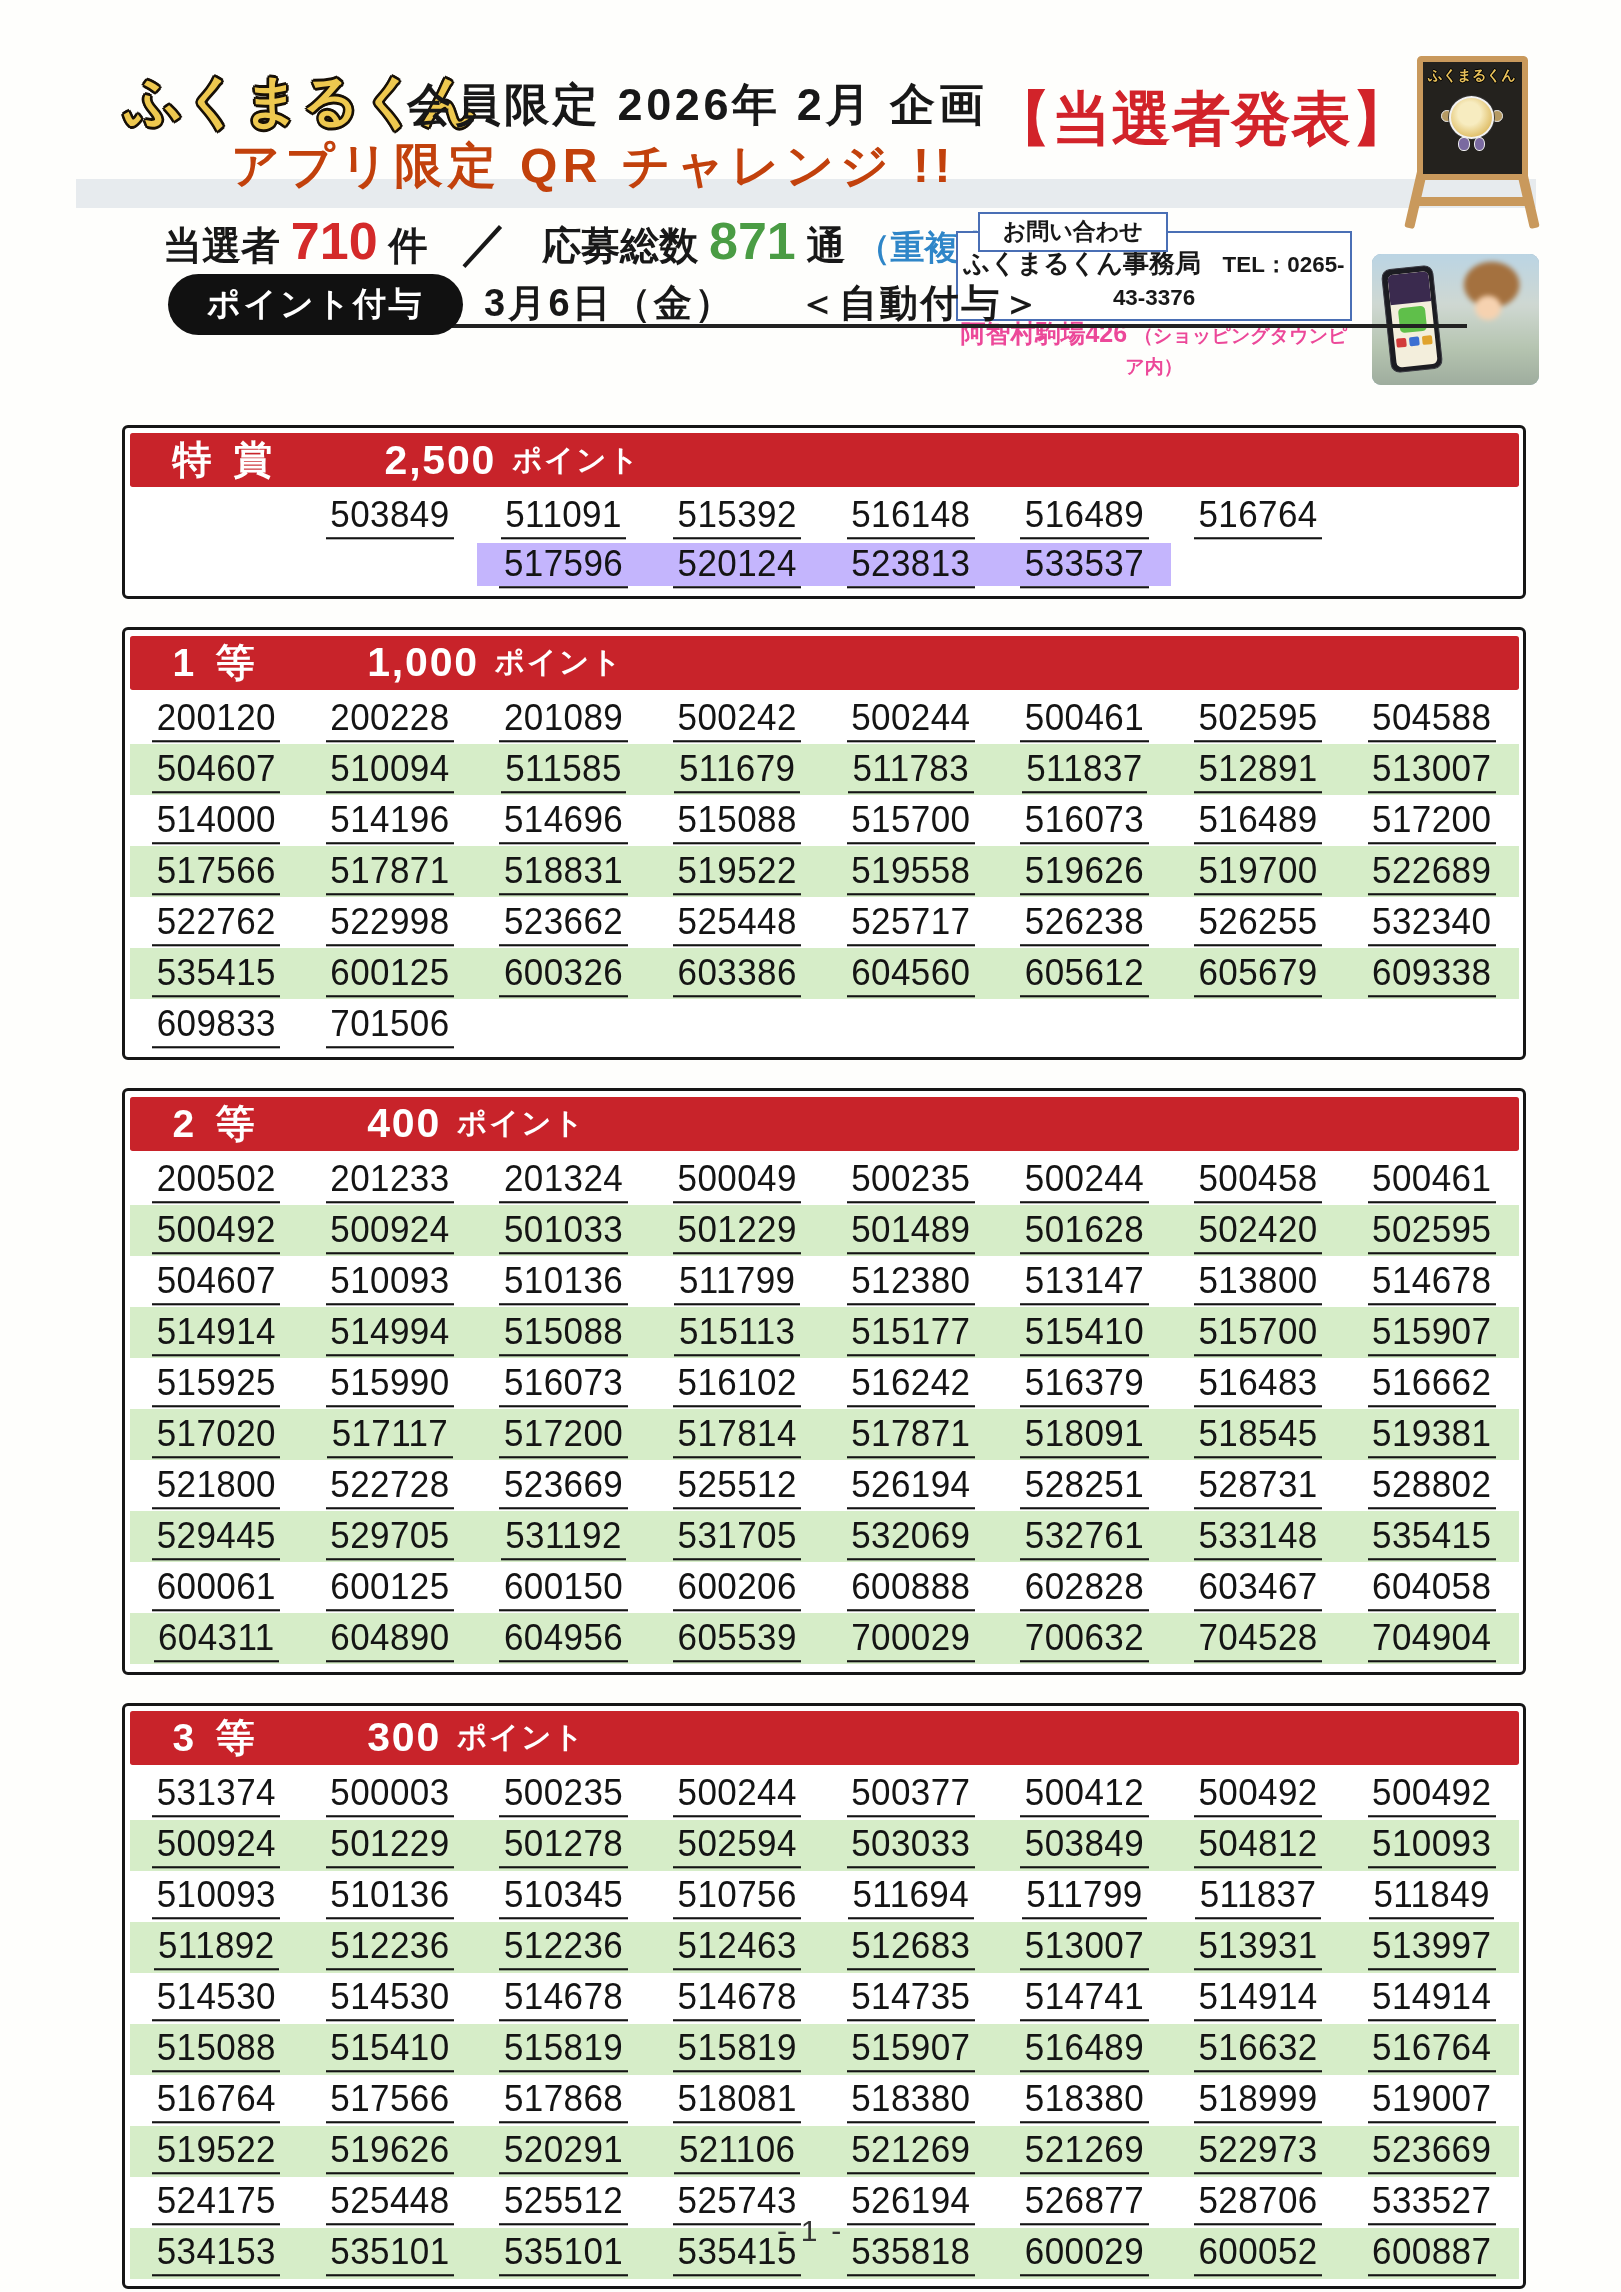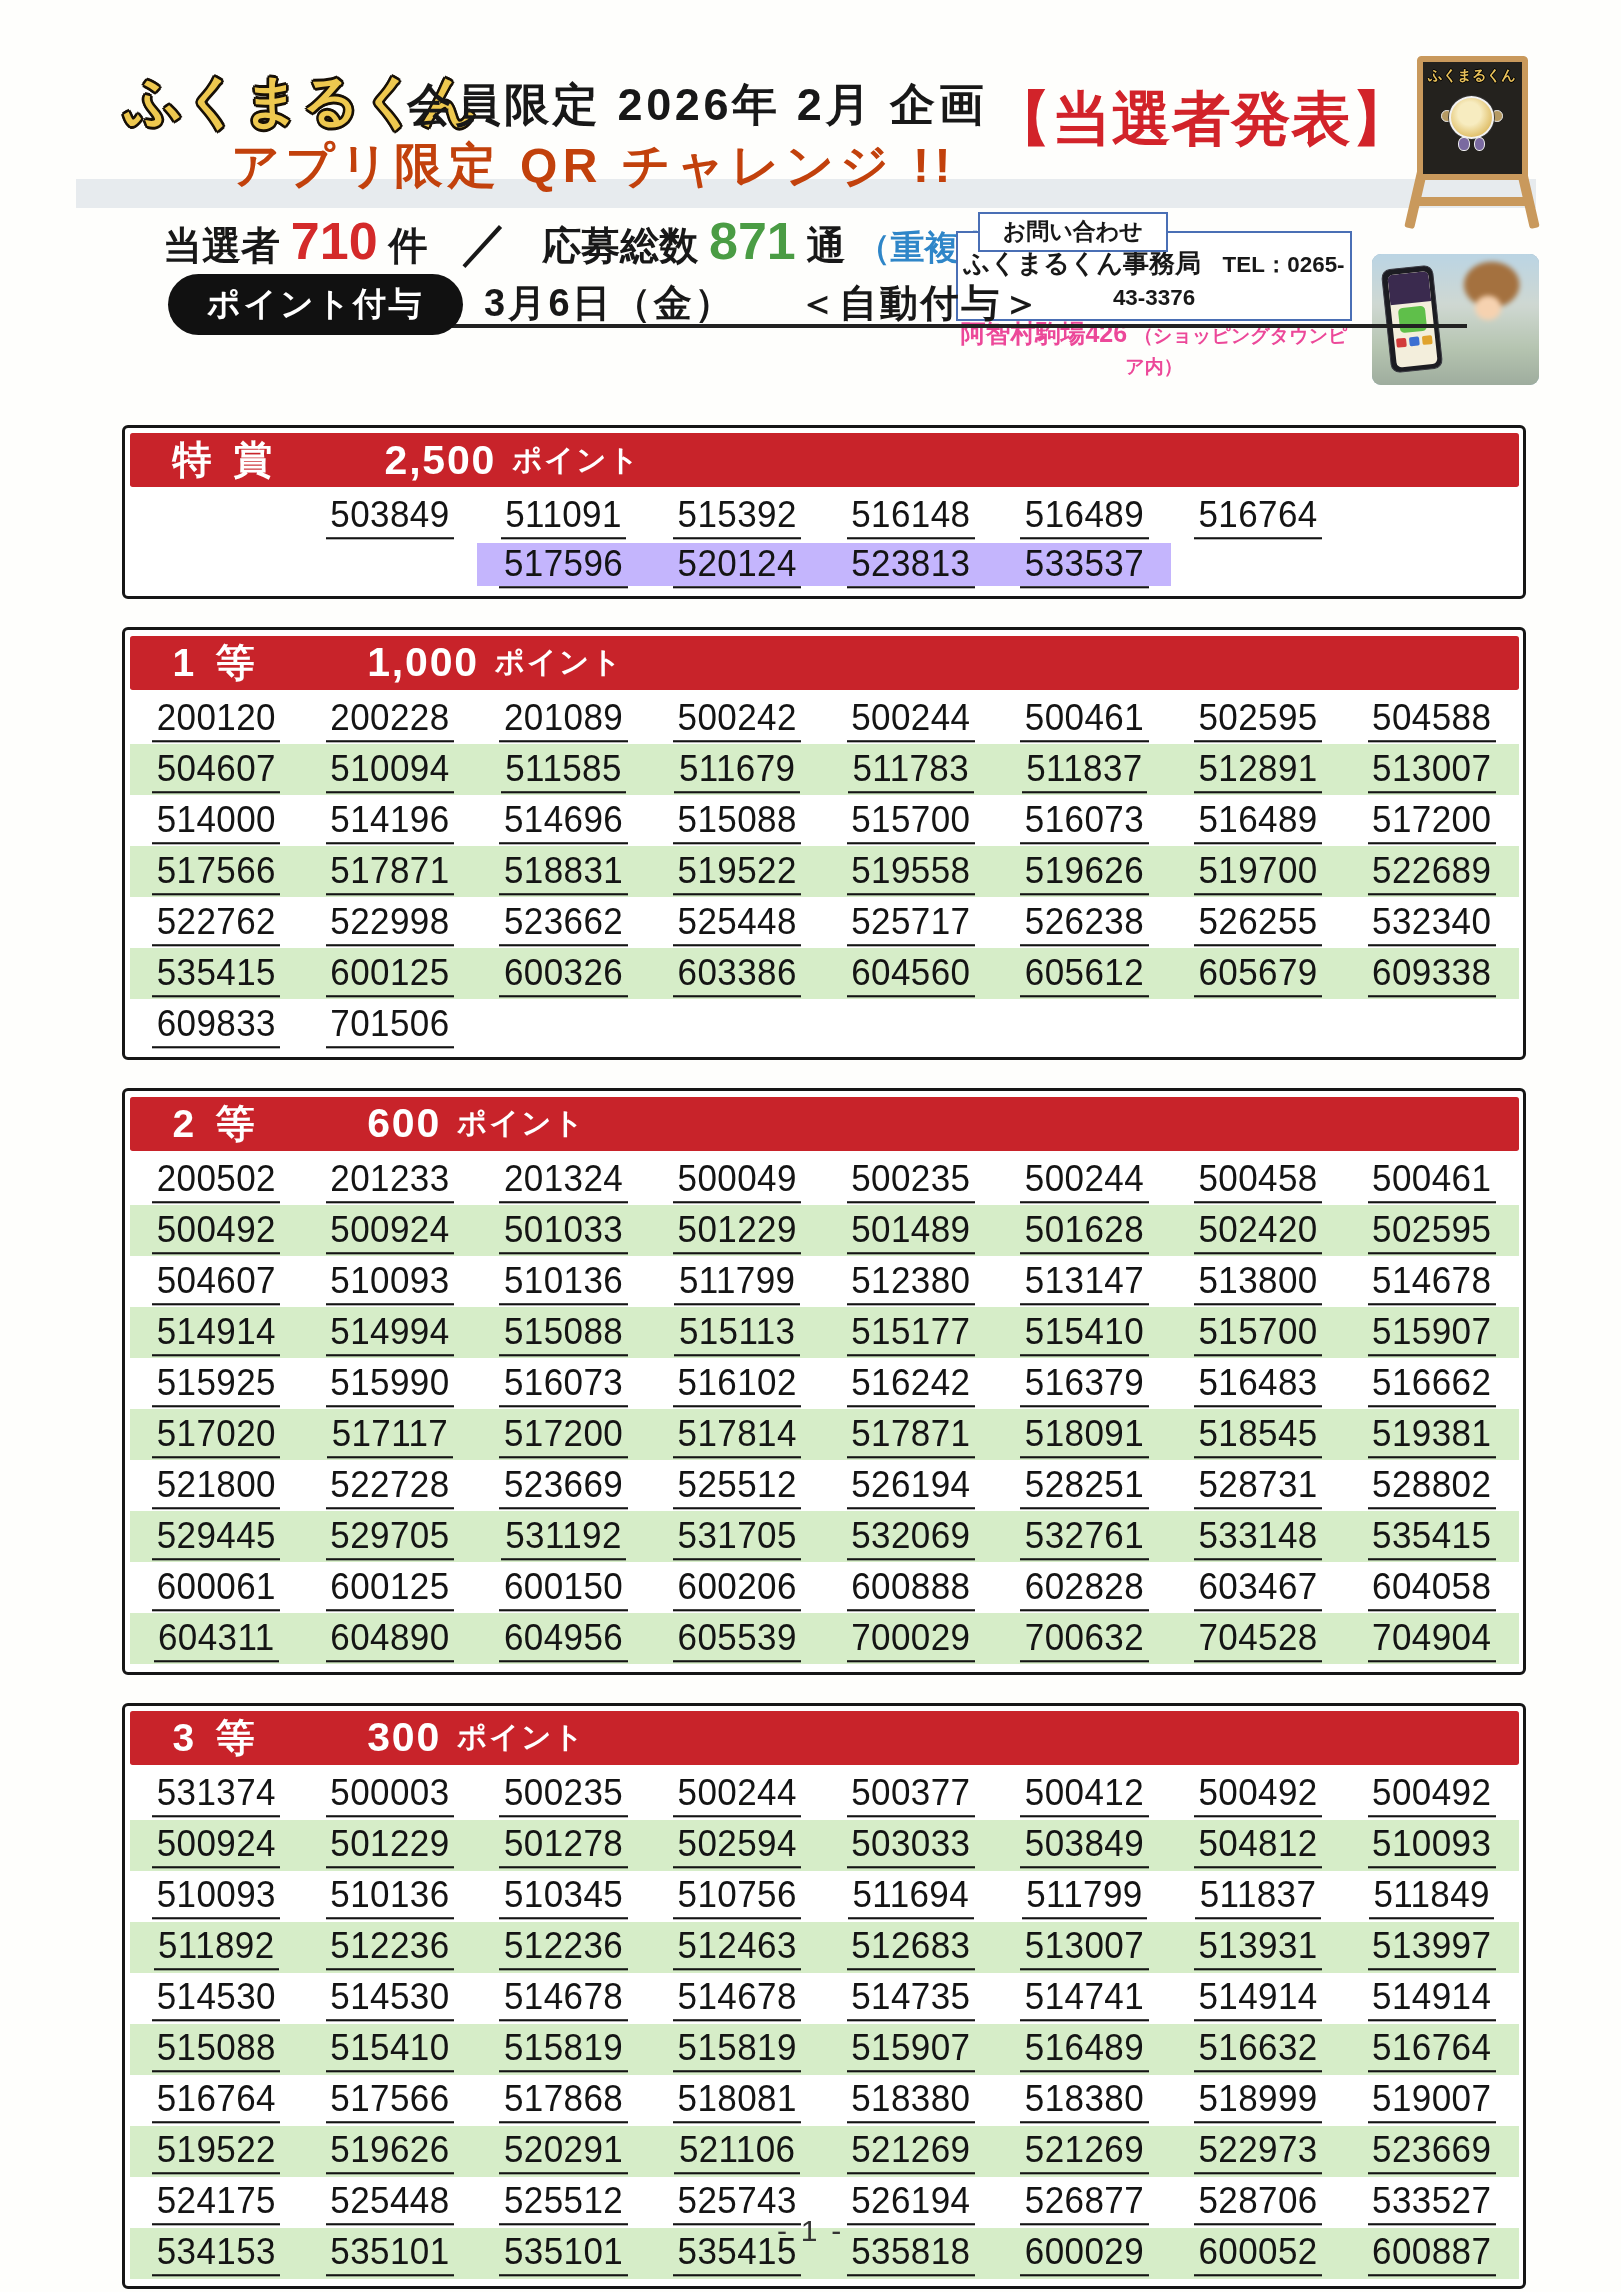--- a/index.html
+++ b/index.html
@@ -387,21 +387,21 @@
           <div class="cell"></div>
           <div class="cell"></div>
           <div class="cell"></div>
           <div class="cell"></div>
           <div class="cell"></div>
         </div>
       </div>
       <div class="ptable">
         <div class="thead">
           <div class="tier">2 等</div>
-          <div class="pts">600</div>
+          <div class="pts">400</div>
           <div class="unit">ポイント</div>
         </div>
         <div class="trow">
           <div class="cell filled">
             <span class="num">200502</span>
           </div>
           <div class="cell filled">
             <span class="num">201233</span>
           </div>
           <div class="cell filled">

